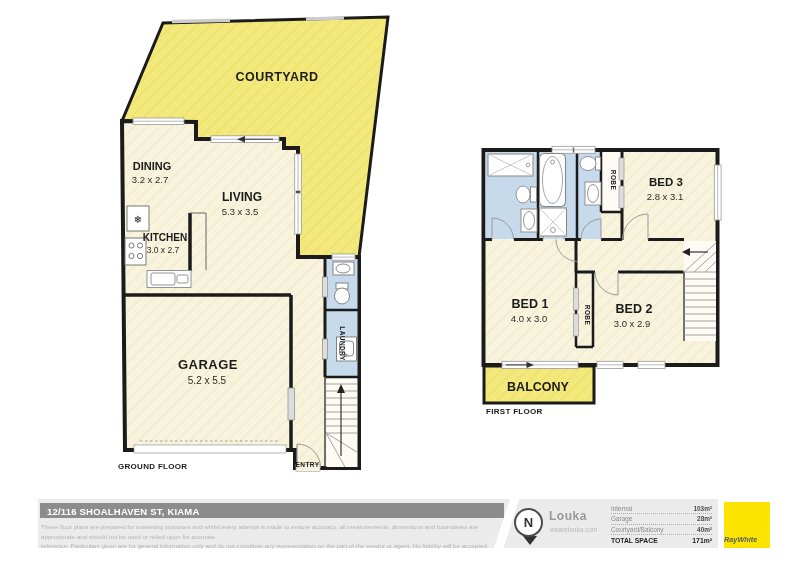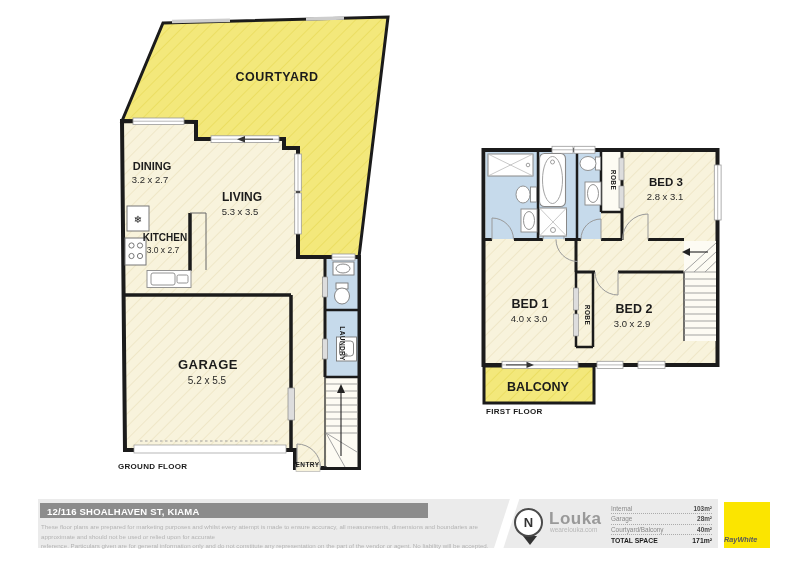--- a/index.html
+++ b/index.html
@@ -8,29 +8,29 @@
   #plan-svg { position:absolute; left:0; top:0; }
   svg text { font-family:"Liberation Sans", sans-serif; fill:#1b1b1b; }
   .room-name { font-weight:bold; }
   .room-dims { font-weight:normal; fill:#2a2a2a; }
   .floor-tag { font-weight:bold; letter-spacing:.3px; }
   .small-tag { font-weight:bold; letter-spacing:.4px; }
 
   
   .band { position:absolute; left:38px; top:499px; width:680px; height:49px; background:#ebebeb; }
   .band-slash { position:absolute; left:502px; top:494px; width:9px; height:60px; background:#fff; transform:rotate(18deg); }
-  .addr-bar { position:absolute; left:40px; top:503px; width:388px; height:15px; background:#8c8c8c; }
+  .addr-bar { position:absolute; left:40px; top:503px; width:464px; height:15px; background:#8c8c8c; }
   .addr-bar span { display:block; padding:2.5px 0 0 7px; color:#fff; font-weight:bold; font-size:9.5px; letter-spacing:.2px; }
   .disc { position:absolute; left:41px; top:522px; width:458px; color:#b3b3b3; font-size:6.2px; line-height:9.5px; }
   .north { position:absolute; left:514px; top:508px; width:25px; height:25px; border:2.5px solid #4a4a4a;
            border-radius:50%; background:#fff; text-align:center; line-height:25px; font-weight:bold;
            font-size:13px; color:#333; z-index:2; }
   .north-tri { position:absolute; left:523px; top:536px; width:0; height:0; z-index:1;
                border-left:7px solid transparent; border-right:7px solid transparent; border-top:9px solid #333; }
-  .brand { position:absolute; left:549px; top:509px; font-weight:bold; font-size:17px; color:#999; letter-spacing:.5px; }
+  .brand { position:absolute; left:549px; top:509px; font-weight:bold; font-size:12px; color:#999; letter-spacing:.5px; }
   .brand-url { position:absolute; left:550px; top:526px; font-size:6.5px; color:#b8b8b8; }
   .areas { position:absolute; left:611px; top:503px; width:101px; }
   .area-row { display:flex; justify-content:space-between; font-size:6.4px; color:#8a8a8a;
               padding:1.6px 0 1.2px 0; border-bottom:1px dotted #ababab; }
   .area-row .val { color:#4a4a4a; font-weight:bold; }
   .area-total { display:flex; justify-content:space-between; font-size:6.8px; color:#1b1b1b;
                 font-weight:bold; padding:2px 0 0 0; }
   .raywhite { position:absolute; left:724px; top:502px; width:46px; height:46px; background:#fbe500; }
   .raywhite span { position:absolute; bottom:4px; left:0; width:100%; 
                    font-style:italic; font-weight:bold; font-size:7.3px; color:#58595b; }

